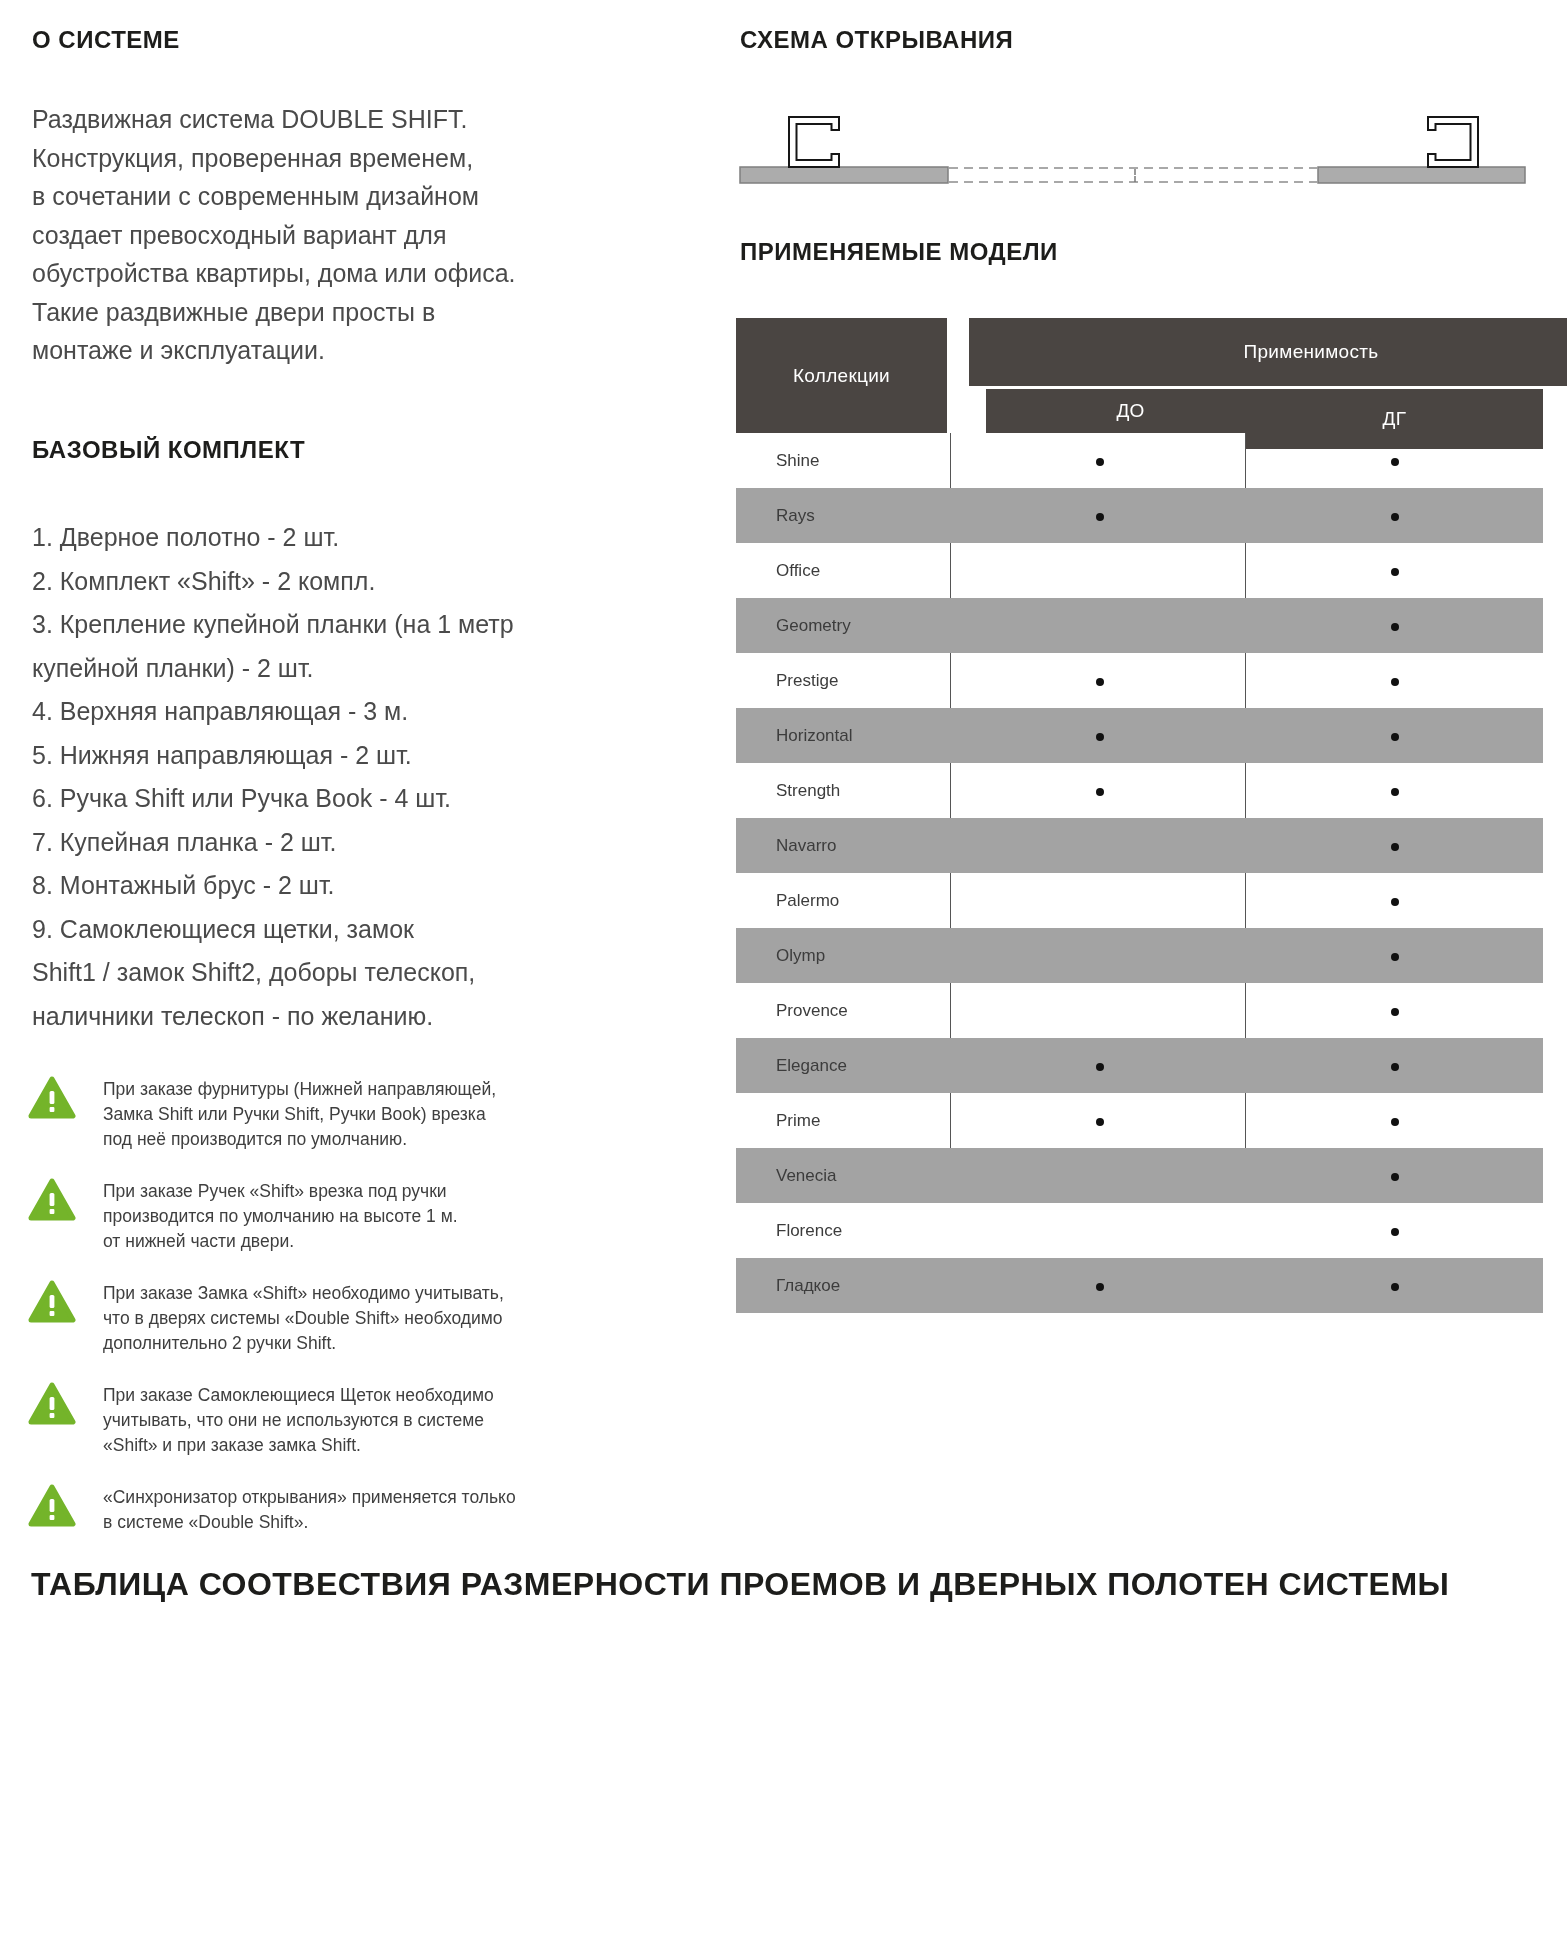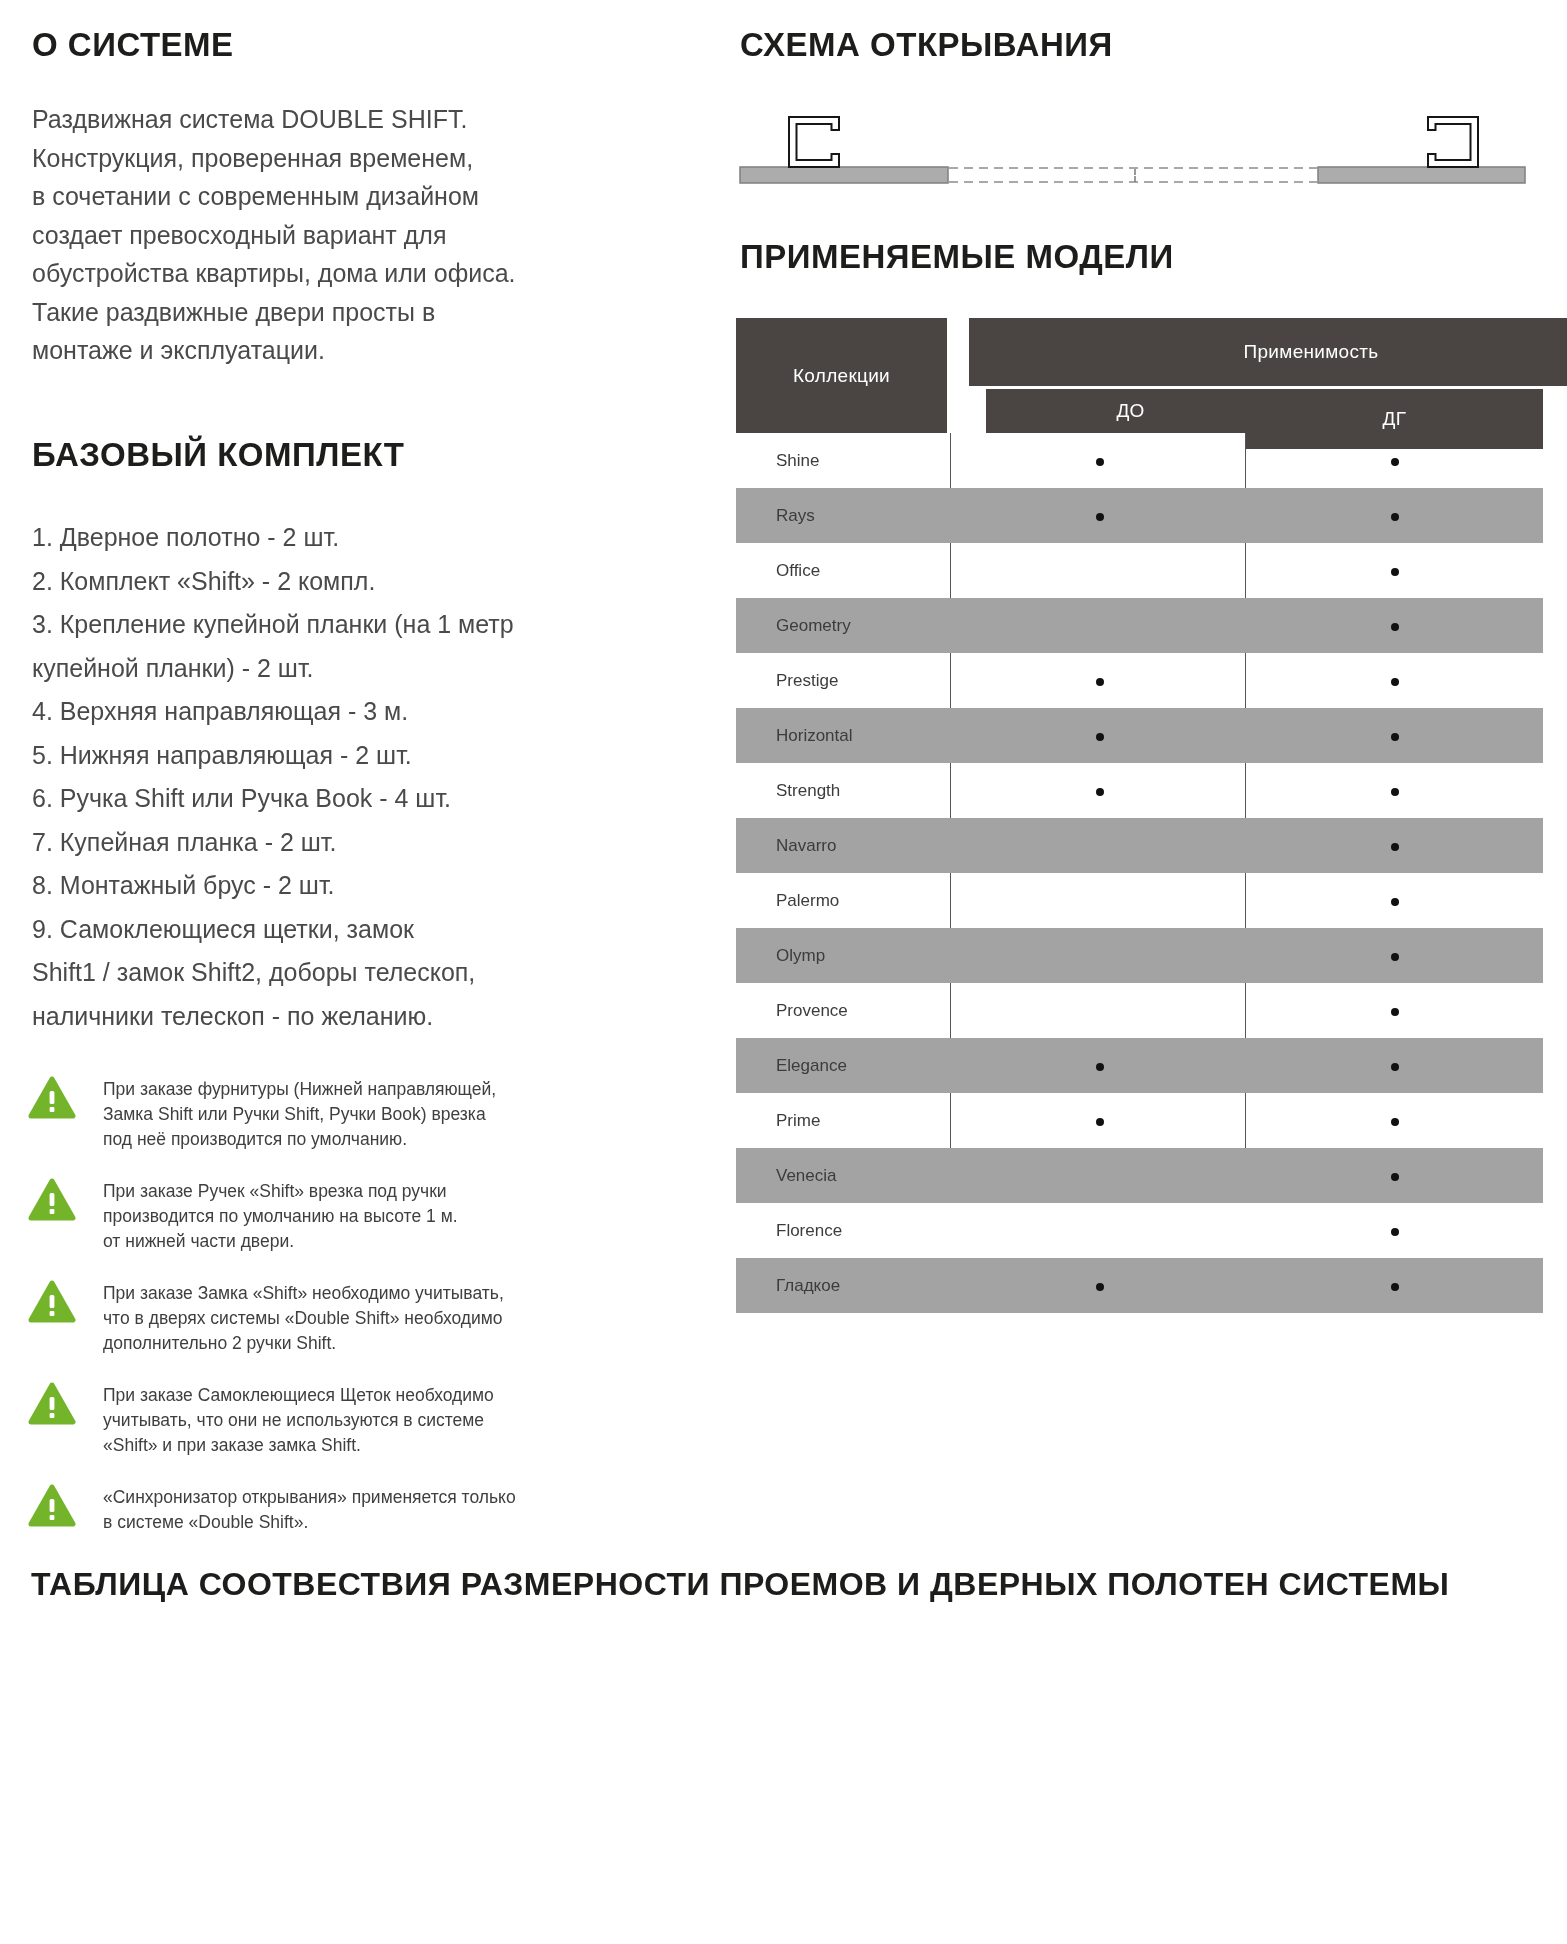--- a/index.html
+++ b/index.html
@@ -3,21 +3,21 @@
 <meta charset="utf-8">
 <style>
   html,body{margin:0;padding:0;}
   body{
     width:1567px;height:1944px;position:relative;background:#ffffff;
     font-family:"Liberation Sans","DejaVu Sans",sans-serif;
     color:#3d3d3d;overflow:hidden;
   }
   .abs{position:absolute;}
   .sec-title{
-    font-size:33px;font-weight:bold;color:#1d1d1b;letter-spacing:.5px;white-space:nowrap;
+    font-size:24px;font-weight:bold;color:#1d1d1b;letter-spacing:.5px;white-space:nowrap;
   }
   .body-text{
     font-size:25px;font-weight:300;color:#4a4a4a;line-height:38.5px;white-space:pre-line;
   }
   .kit-item{
     font-size:25px;font-weight:300;color:#4a4a4a;line-height:43.5px;white-space:pre-line;
   }
   
   .warning-item{display:flex;align-items:flex-start;margin-bottom:24px;}
   .warning-icon{flex:0 0 48px;margin-right:27px;margin-top:2px;}

